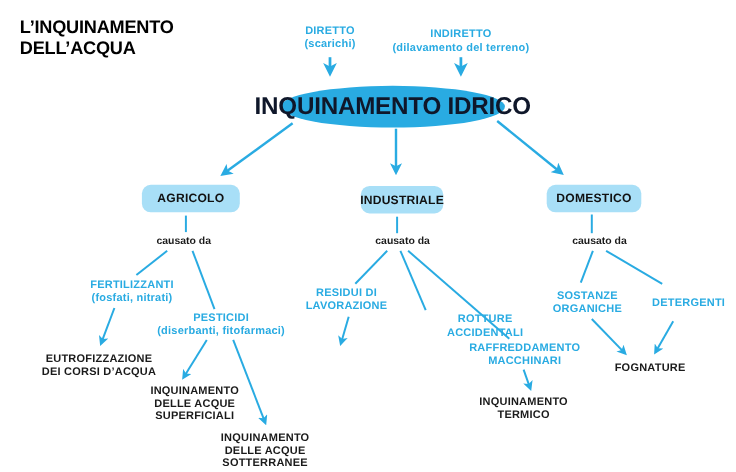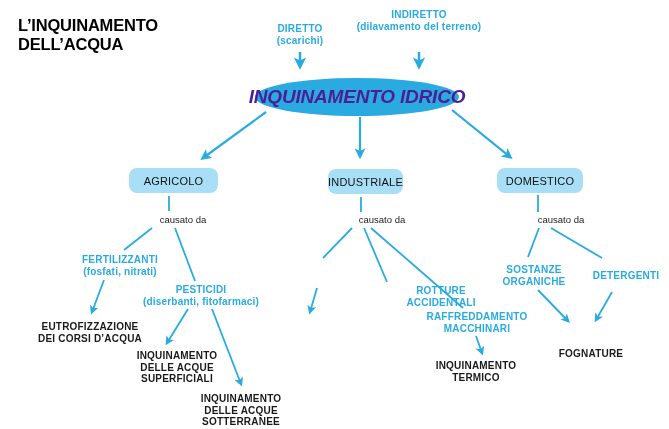--- a/index.html
+++ b/index.html
@@ -15,34 +15,34 @@
   .node{
     position:absolute;transform:translateX(-50%);text-align:center;
     white-space:pre-line;font-weight:bold;font-size:10px;line-height:11.5px;
     letter-spacing:0.2px;
   }
   .blue{color:#29ABE2;}
   .dark{color:#1A1A1A;}
   .ellipse{
     position:absolute;left:255px;top:78px;width:204px;height:38px;
     background:#29ABE2;border-radius:50%;display:flex;align-items:center;
-    justify-content:center;color:#4c1d95;font-weight:bold;font-size:19px;
-    letter-spacing:-0.2px;white-space:nowrap;font-style:italic;
+    justify-content:center;color:#0f172a;font-weight:bold;font-size:22px;
+    letter-spacing:-0.2px;white-space:nowrap;
   }
   .branch{
     position:absolute;height:25px;background:#A8DFF7;border-radius:8px;
-    display:flex;align-items:center;justify-content:center;font-weight:normal;
+    display:flex;align-items:center;justify-content:center;font-weight:bold;
     font-size:11px;color:#111;letter-spacing:0.2px;
   }
   .branch.agricolo{left:129px;top:168px;width:89px;}
   .branch.industriale{left:328px;top:169px;width:75px;}
   .branch.domestico{left:497px;top:168px;width:86px;}
   .causato{
     position:absolute;transform:translateX(-50%);font-size:9.5px;
-    font-weight:400;color:#1A1A1A;white-space:nowrap;margin-left:16px;
+    font-weight:700;color:#1A1A1A;white-space:nowrap;
   }
 </style>
 </head>
 <body>
 
 <div id="stage">
 
   <svg id="edges" viewBox="0 0 669 429" xmlns="http://www.w3.org/2000/svg">
     <defs>
       <marker id="ah" viewBox="0 0 10 10" refX="7" refY="5" markerWidth="5" markerHeight="5" orient="auto-start-reverse">
@@ -73,50 +73,52 @@
       <line x1="538" y1="290" x2="568" y2="321" stroke-width="1.8" marker-end="url(#ah)"></line>
       <line x1="612" y1="292" x2="596" y2="320" stroke-width="1.8" marker-end="url(#ah)"></line>
     </g>
   </svg>
 
   <div class="title">L’INQUINAMENTO
 DELL’ACQUA</div>
 
   <div class="node blue" style="left:300px;top:23px;">DIRETTO
 (scarichi)</div>
-  <div class="node blue" style="left:419px;top:9px;">INDIRETTO
+  <div class="node blue" style="left:419px;top:26px;">INDIRETTO
 (dilavamento del terreno)</div>
 
   <div class="ellipse">INQUINAMENTO IDRICO</div>
 
   <div class="branch agricolo">AGRICOLO</div>
   <div class="branch industriale">INDUSTRIALE</div>
   <div class="branch domestico">DOMESTICO</div>
 
   <div class="causato" style="left:167px;top:214px;">causato da</div>
   <div class="causato" style="left:366px;top:214px;">causato da</div>
   <div class="causato" style="left:545px;top:214px;">causato da</div>
 
   <div class="node blue" style="left:120px;top:254px;">FERTILIZZANTI
 (fosfati, nitrati)</div>
   <div class="node blue" style="left:201px;top:284px;">PESTICIDI
 (diserbanti, fitofarmaci)</div>
+  <div class="node blue" style="left:315px;top:261px;">RESIDUI DI
+LAVORAZIONE</div>
   <div class="node blue" style="left:397px;top:285px;margin-left:44px;">ROTTURE
 ACCIDENTALI</div>
   <div class="node blue" style="left:534px;top:264px;">SOSTANZE
 ORGANICHE</div>
   <div class="node blue" style="left:477px;top:311px;">RAFFREDDAMENTO
 MACCHINARI</div>
   <div class="node blue" style="left:626px;top:270px;">DETERGENTI</div>
 
   <div class="node dark" style="left:90px;top:321px;">EUTROFIZZAZIONE
 DEI CORSI D’ACQUA</div>
   <div class="node dark" style="left:177px;top:350px;">INQUINAMENTO
 DELLE ACQUE
 SUPERFICIALI</div>
   <div class="node dark" style="left:241px;top:393px;">INQUINAMENTO
 DELLE ACQUE
 SOTTERRANEE</div>
   <div class="node dark" style="left:476px;top:360px;">INQUINAMENTO
 TERMICO</div>
-  <div class="node dark" style="left:591px;top:329px;margin-top:19px;">FOGNATURE</div>
+  <div class="node dark" style="left:591px;top:329px;">FOGNATURE</div>
 
 </div>
 
 </body></html>

